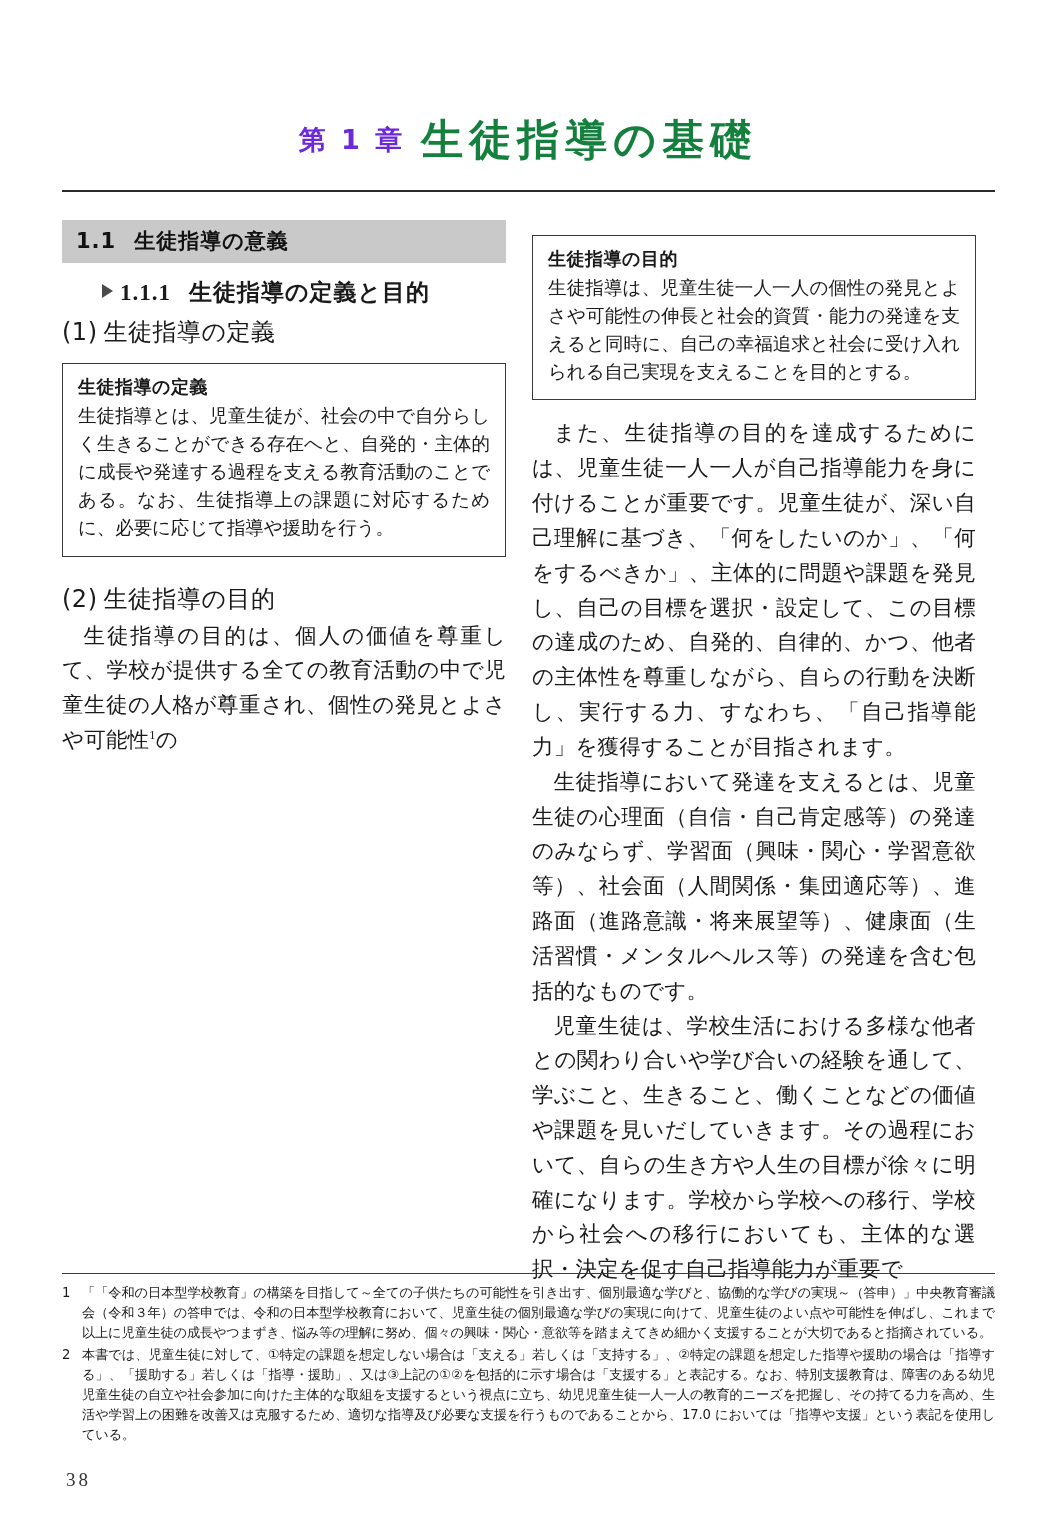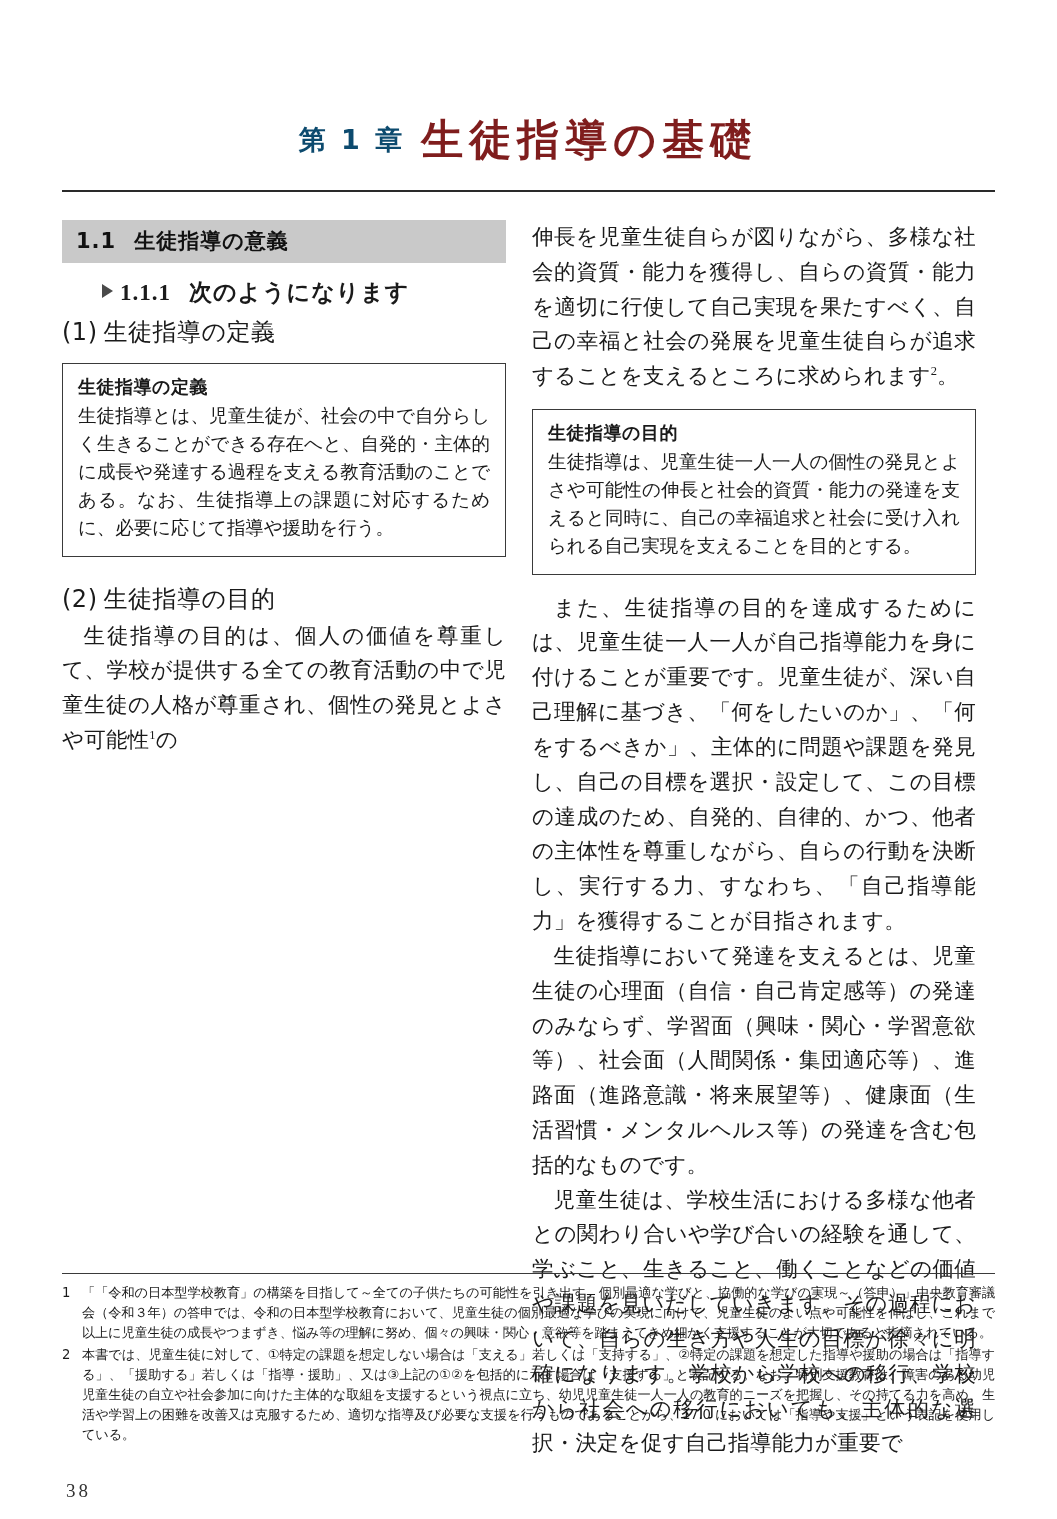--- a/index.html
+++ b/index.html
@@ -32,30 +32,30 @@
   .chapter-line {
     display: inline-block;
     white-space: nowrap;
   }
   .chapter-num {
     font-family: "DejaVu Sans", "Liberation Sans", sans-serif;
     font-weight: bold;
     font-size: 27px;
     letter-spacing: 3px;
     vertical-align: middle;
-    color: #0c4a6e;
+    color: #6d28d9;
   }
   .chapter-title {
     font-family: "DejaVu Sans", "Liberation Sans", sans-serif;
     font-weight: bold;
     font-size: 42px;
     letter-spacing: 6px;
     vertical-align: middle;
     margin-left: 16px;
-    color: #7f1d1d;
+    color: #15803d;
   }
   .chapter-rule {
     margin-top: 22px;
     border-top: 2px solid #2a2a2a;
     width: 100%;
   }
 
   
   .columns {
     display: flex;
@@ -177,21 +177,21 @@
   .fn-text {
     flex: 1;
     text-align: justify;
     text-justify: inter-character;
   }
 
   
   .page-number {
     position: absolute;
     left: 66px;
-    bottom: 17px;
+    bottom: 28px;
     font-size: 19px;
     letter-spacing: 3px;
     color: #333;
     font-family: "Liberation Serif", "DejaVu Serif", serif;
   }
 </style>
 </head>
 <body>
 
 <div class="page">
@@ -207,21 +207,21 @@
 
     <div class="col">
 
       <div class="h-band">
         <span class="num">1.1</span><span>生徒指導の意義</span>
       </div>
 
       <div class="h-sub">
         <span class="tri"></span>
           <span class="snum">1.1.1</span>
-          <span>次のようになります</span>
+          <span>生徒指導の定義と目的</span>
       </div>
 
       <div class="h-item">
         <span class="pnum">(1)</span><span>生徒指導の定義</span>
       </div>
 
 
       <div class="callout">
         <div class="callout-title">生徒指導の定義</div>
         <div class="callout-body">生徒指導とは、児童生徒が、社会の中で自分らしく生きることができる存在へと、自発的・主体的に成長や発達する過程を支える教育活動のことである。なお、生徒指導上の課題に対応するために、必要に応じて指導や援助を行う。</div>
@@ -231,21 +231,20 @@
       <div class="h-item" style="margin-top:26px;">
         <span class="pnum">(2)</span><span>生徒指導の目的</span>
       </div>
 
       <p class="body"><span>生徒指導の目的は、個人の価値を尊重して、学校が提供する全ての教育活動の中で児童生徒の人格が尊重され、個性の発見とよさや可能性</span><sup>1</sup><span>の</span></p>
 
     </div>
 
     <div class="col">
 
-      <p class="body" style="text-indent:0;"><span>伸長を児童生徒自らが図りながら、多様な社会的資質・能力を獲得し、自らの資質・能力を適切に行使して自己実現を果たすべく、自己の幸福と社会の発展を児童生徒自らが追求することを支えるところに求められます</span><sup>2</sup><span>。</span></p>
 
       <div class="callout">
         <div class="callout-title">生徒指導の目的</div>
         <div class="callout-body">生徒指導は、児童生徒一人一人の個性の発見とよさや可能性の伸長と社会的資質・能力の発達を支えると同時に、自己の幸福追求と社会に受け入れられる自己実現を支えることを目的とする。</div>
       </div>
 
       <p class="body">また、生徒指導の目的を達成するためには、児童生徒一人一人が自己指導能力を身に付けることが重要です。児童生徒が、深い自己理解に基づき、「何をしたいのか」、「何をするべきか」、主体的に問題や課題を発見し、自己の目標を選択・設定して、この目標の達成のため、自発的、自律的、かつ、他者の主体性を尊重しながら、自らの行動を決断し、実行する力、すなわち、「自己指導能力」を獲得することが目指されます。</p>
       <p class="body">生徒指導において発達を支えるとは、児童生徒の心理面（自信・自己肯定感等）の発達のみならず、学習面（興味・関心・学習意欲等）、社会面（人間関係・集団適応等）、進路面（進路意識・将来展望等）、健康面（生活習慣・メンタルヘルス等）の発達を含む包括的なものです。</p>
       <p class="body">児童生徒は、学校生活における多様な他者との関わり合いや学び合いの経験を通して、学ぶこと、生きること、働くことなどの価値や課題を見いだしていきます。その過程において、自らの生き方や人生の目標が徐々に明確になります。学校から学校への移行、学校から社会への移行においても、主体的な選択・決定を促す自己指導能力が重要で</p>
 

